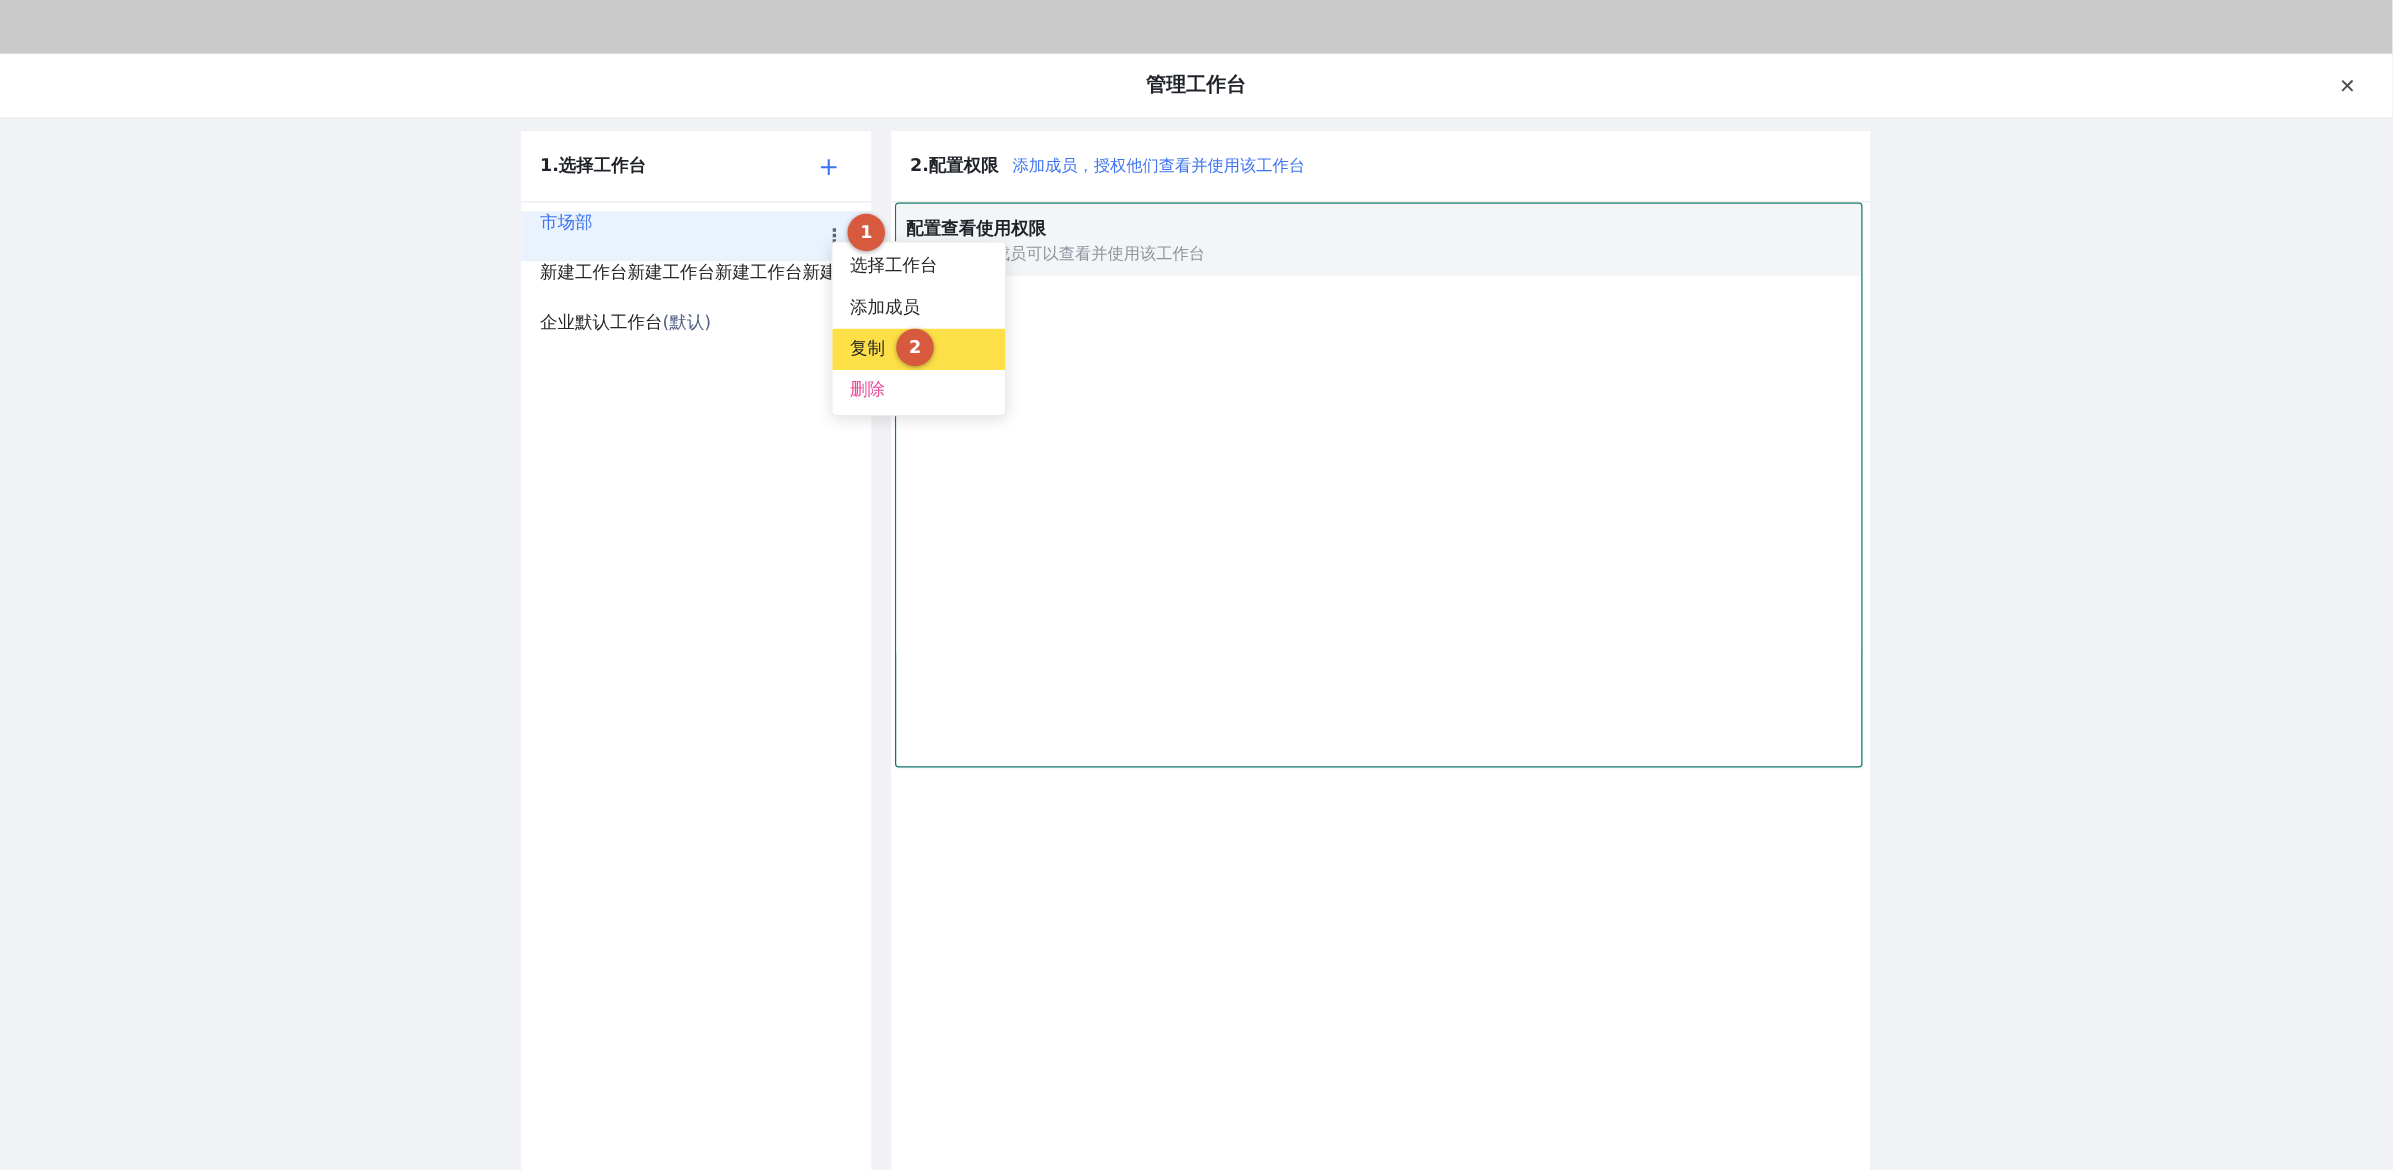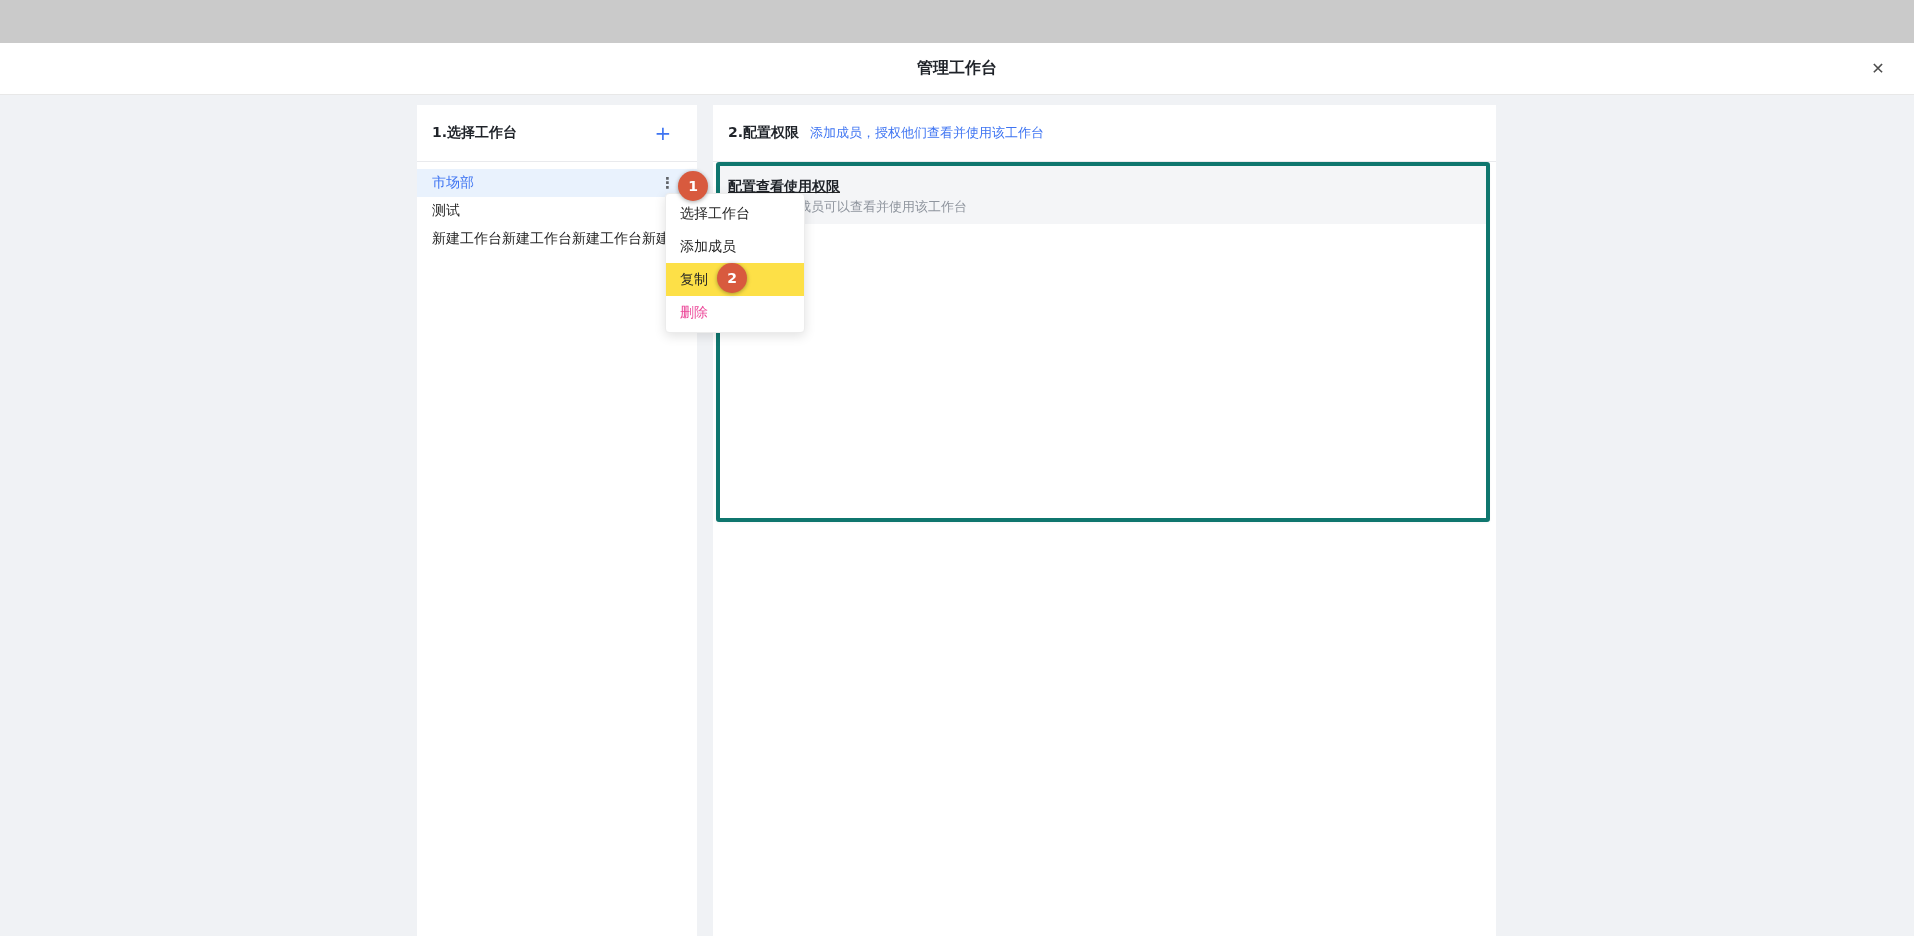--- a/index.html
+++ b/index.html
@@ -41,43 +41,42 @@
   .panel-header .hdr-title { font-size: 14px; font-weight: 700; color: #1f2329; }
   .add-btn {
     position: absolute; right: 24px; top: 50%; transform: translateY(-50%);
     width: 20px; height: 20px; display: flex; align-items: center; justify-content: center;
     color: #3e74f2; font-size: 20px; font-weight: 400; cursor: pointer; line-height: 1;
   }
 
   
   .ws-list { padding-top: 7px; }
   .ws-row {
-    position: relative; height: 28px; display: flex; align-items: center;
+    position: relative; height: 40px; display: flex; align-items: flex-start;
     padding: 0 30px 0 15px; font-size: 14px; color: #262626; cursor: pointer;
     white-space: nowrap; overflow: hidden;
   }
   .ws-row.selected { background: #e9f2fd; color: #3e74f2; }
   .ws-row .label { white-space: nowrap; overflow: hidden; }
   .ws-row .suffix { color: #515e85; }
   .more-btn {
     position: absolute; right: 22px; top: 50%; transform: translateY(-50%);
     font-size: 15px; color: #5f6368; font-weight: 700; cursor: pointer;
     letter-spacing: 0; line-height: 1;
   }
 
   
   .perm-link { margin-left: 11px; font-size: 13px; font-weight: 400; color: #3e74f2; cursor: pointer; }
 
   
   .perm-box {
-    position: absolute; left: 3px; top: 57px; width: 774px; height: 360px;
-    background: #ffffff; border: 4px solid #0f766e; border-radius: 3px;
+    position: absolute; left: 3px; top: 57px; width: 774px; height: 452px;
+    background: #ffffff; border: 1px solid #0f766e; border-radius: 3px;
     box-shadow: 0 1px 3px rgba(0,0,0,0.04);
     overflow: hidden;
-    text-decoration: underline;
   }
   .perm-box-header {
     position: relative; height: 58px; background: #f4f5f7; padding: 10px 12px 0 8px;
   }
   .perm-box-title { font-size: 14px; font-weight: 700; color: #1f2329; line-height: 20px; }
   .perm-box-subtitle {
     position: absolute; left: 78px; top: 31px;
     font-size: 13px; color: #8f959e; line-height: 20px; white-space: nowrap;
   }
   .perm-box-body { height: 301px; background: #ffffff; }
@@ -128,24 +127,25 @@
       </span>
     </div>
     <div class="ws-list">
       <div class="ws-row selected">
         <span class="label">市场部</span>
         <span class="more-btn">
           <span>⋮</span>
         </span>
       </div>
       <div class="ws-row">
-        <span class="label">测试</span>
+        <span class="label">新建工作台新建工作台新建工作台新建工作台</span>
       </div>
       <div class="ws-row">
-        <span class="label">新建工作台新建工作台新建工作台新建工作台</span>
+        <span class="label">企业默认工作台</span>
+          <span class="suffix">(默认)</span>
       </div>
     </div>
   </div>
 
   <div class="panel right-panel">
     <div class="panel-header">
       <span class="hdr-title">2.配置权限</span>
       <span class="perm-link">添加成员，授权他们查看并使用该工作台</span>
     </div>
     <div class="perm-box">

